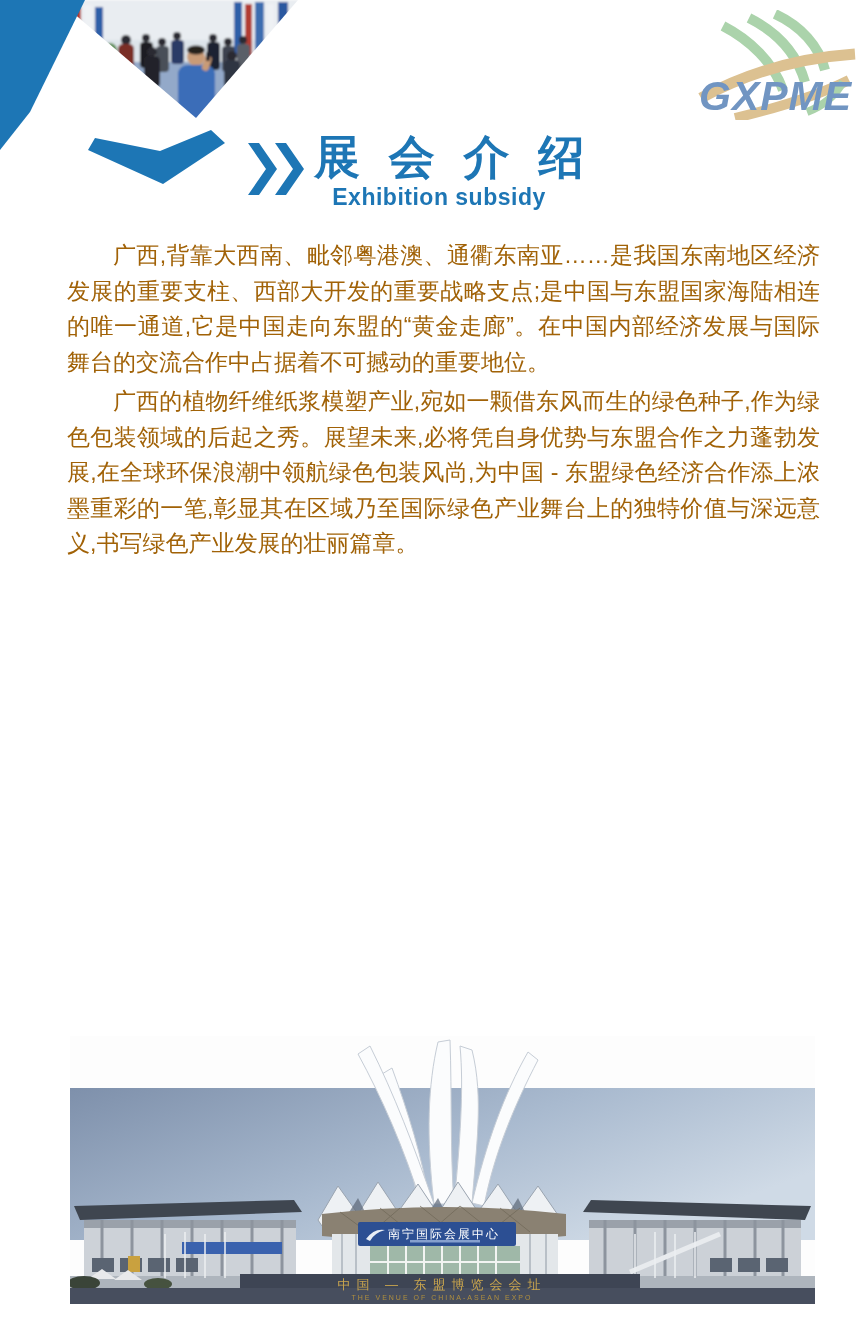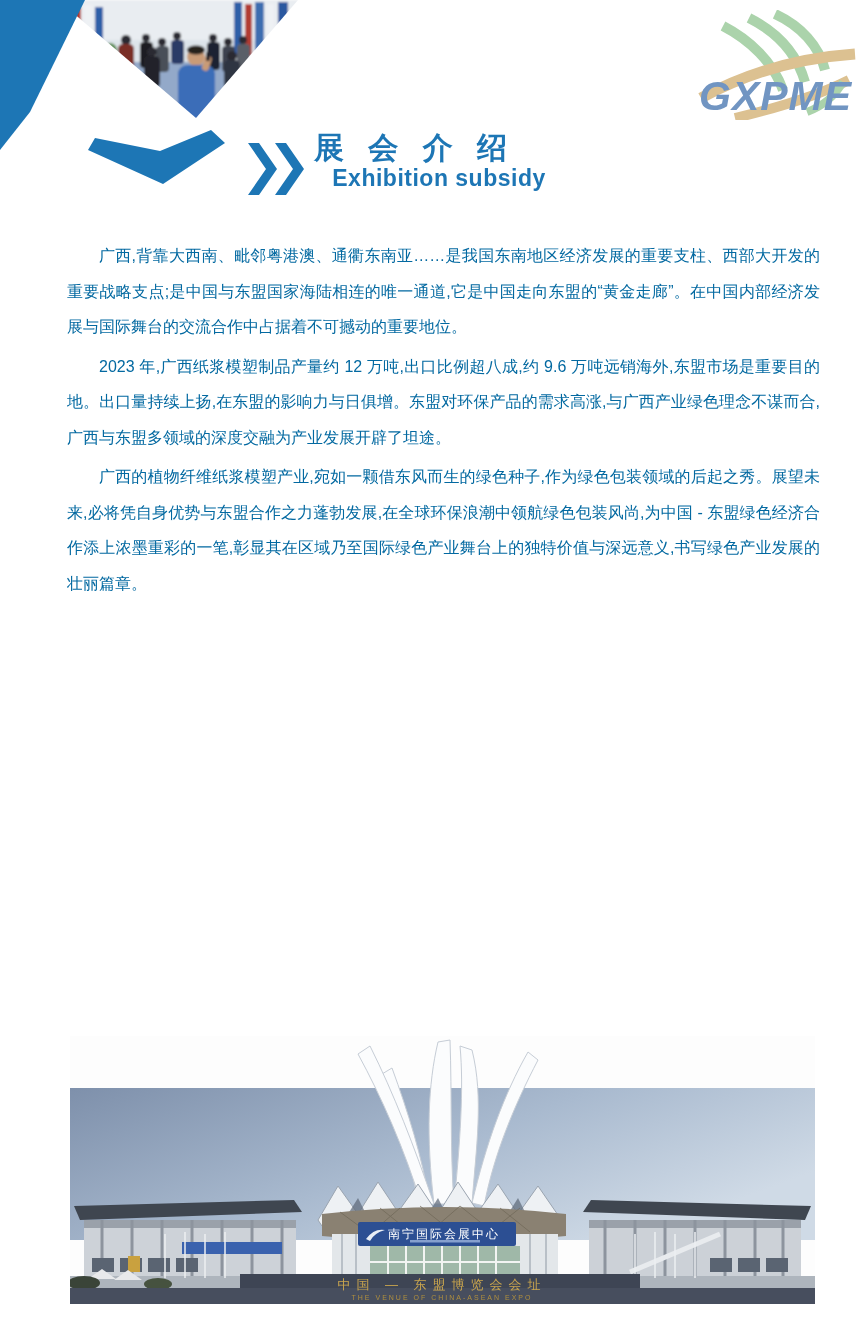--- a/index.html
+++ b/index.html
@@ -5,30 +5,30 @@
   html,body{margin:0;padding:0;background:#ffffff;}
   .page{
     position:relative;width:862px;height:1330px;margin:0 auto;
     background:#ffffff;overflow:hidden;
     font-family:"Liberation Sans","DejaVu Sans",sans-serif;
   }
   .decor-svg{position:absolute;left:0;top:0;}
   .logo-svg{position:absolute;left:695px;top:10px;}
   .title-block{position:absolute;left:314px;top:130px;width:250px;}
   .title-cn{
-    margin:0;color:#1d76b5;font-size:30px;font-weight:bold;
+    margin:0;color:#1d76b5;font-size:46px;font-weight:bold;
     letter-spacing:8px;line-height:1.2;white-space:nowrap;
   }
   .title-en{
     margin:0;color:#1d76b5;font-size:23px;font-weight:bold;
     text-align:center;letter-spacing:0.5px;line-height:1.1;
   }
   .body-text{
     position:absolute;left:67px;top:238px;width:753px;
-    color:#0369a1;font-size:16px;line-height:35.5px;
+    color:#a16207;font-size:23px;line-height:35.5px;
     text-align:justify;
   }
   .body-text p{margin:0 0 4px 0;text-indent:2em;}
   .venue-photo{position:absolute;left:70px;top:1036px;}
 </style>
 </head>
 <body>
 
 <div class="page">
 
@@ -107,21 +107,20 @@
     <text x="4" y="100" font-size="41" font-weight="bold" font-style="italic" fill="#7195c2" letter-spacing="1">GXPME</text>
   </svg>
 
   <div class="title-block">
     <h1 class="title-cn">展 会 介 绍</h1>
     <p class="title-en">Exhibition subsidy</p>
   </div>
 
   <div class="body-text">
     <p>广西,背靠大西南、毗邻粤港澳、通衢东南亚……是我国东南地区经济发展的重要支柱、西部大开发的重要战略支点;是中国与东盟国家海陆相连的唯一通道,它是中国走向东盟的“黄金走廊”。在中国内部经济发展与国际舞台的交流合作中占据着不可撼动的重要地位。</p>
-    <p>2023 年,广西纸浆模塑制品产量约 12 万吨,出口比例超八成,约 9.6 万吨远销海外,东盟市场是重要目的地。出口量持续上扬,在东盟的影响力与日俱增。东盟对环保产品的需求高涨,与广西产业绿色理念不谋而合,广西与东盟多领域的深度交融为产业发展开辟了坦途。</p>
     <p>广西的植物纤维纸浆模塑产业,宛如一颗借东风而生的绿色种子,作为绿色包装领域的后起之秀。展望未来,必将凭自身优势与东盟合作之力蓬勃发展,在全球环保浪潮中领航绿色包装风尚,为中国 - 东盟绿色经济合作添上浓墨重彩的一笔,彰显其在区域乃至国际绿色产业舞台上的独特价值与深远意义,书写绿色产业发展的壮丽篇章。</p>
   </div>
 
   <svg class="venue-photo" width="745" height="268" viewBox="0 0 745 268">
     <defs>
       <linearGradient id="sky" x1="0" y1="0" x2="1" y2="0.55">
         <stop offset="0" stop-color="#7e90ab"></stop>
         <stop offset="0.55" stop-color="#a9bacf"></stop>
         <stop offset="1" stop-color="#cfdae6"></stop>
       </linearGradient>

